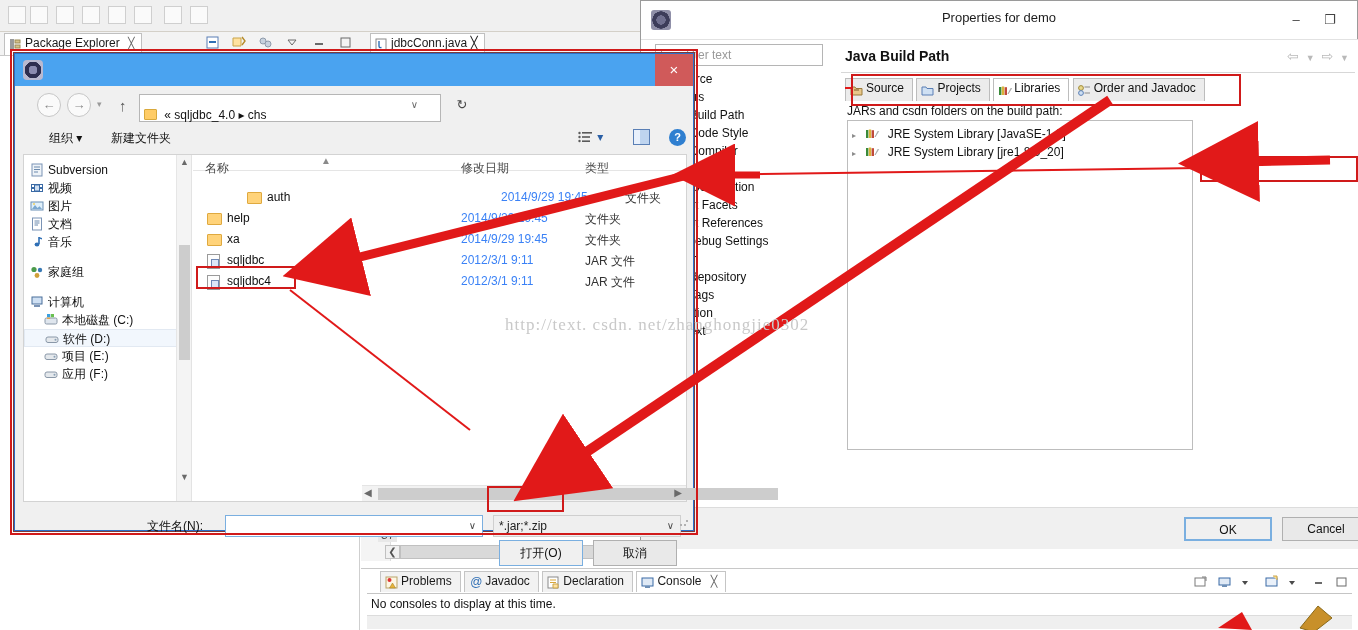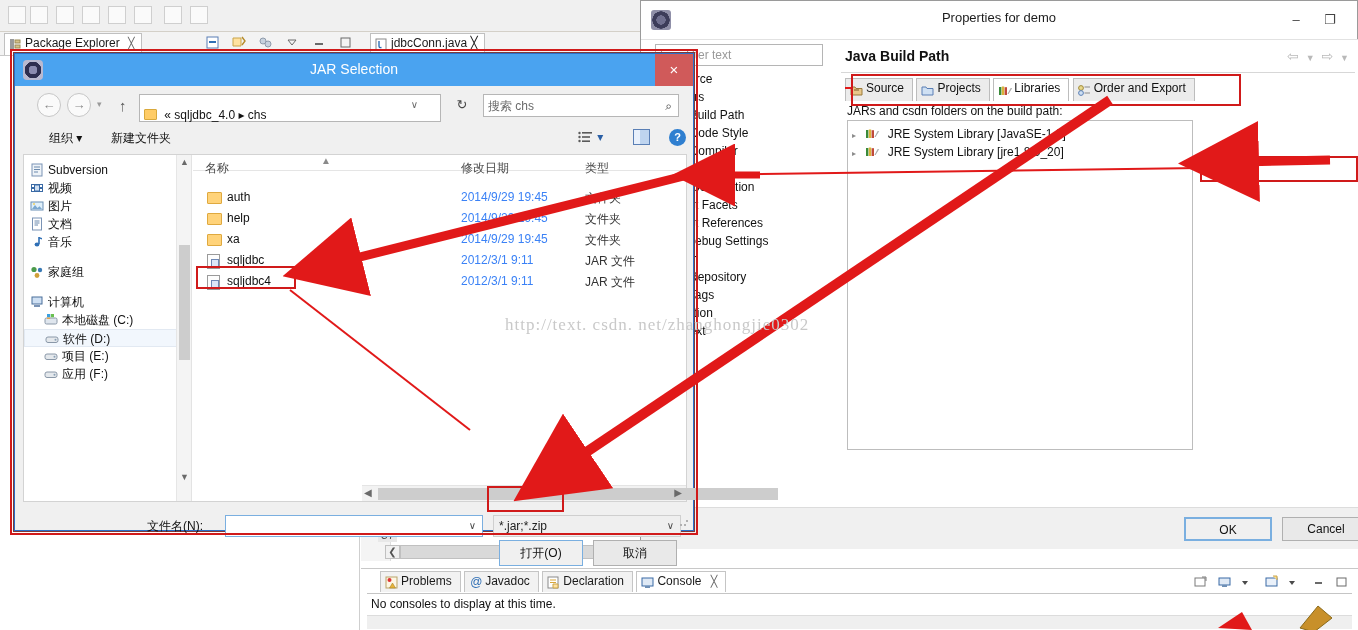--- a/index.html
+++ b/index.html
@@ -553,21 +553,21 @@
               <path d="M10 10 L13 4 L13.6 4.6 Z" fill="#c8c8c8" stroke="#8a8a8a" stroke-width=".5"></path>
             </svg>
             <span>Libraries</span>
           </div>
           <div class="ptab">
             <svg width="14" height="13" viewBox="0 0 14 13" style="position:absolute;left:3px;top:5px;">
               <circle cx="4" cy="4" r="2.4" fill="#e8d88a" stroke="#a08a3a"></circle>
               <circle cx="4" cy="9" r="2.4" fill="#cfe0f3" stroke="#5a7fb5"></circle>
               <path d="M7.5 3 L13 3 M7.5 9 L13 9" stroke="#8a8a8a"></path>
             </svg>
-            <span>Order and Export</span>
+            <span>Order and Javadoc</span>
           </div>
         </div>
 
         <div class="build-label">JARs and csdn folders on the build path:</div>
 
         <div class="jar-list">
           <div class="jar-row" style="margin-top:4px;">
             <span class="tri">▸</span>
             <svg width="15" height="13" viewBox="0 0 15 13" class="small-ico">
               <rect x="1" y="3" width="2.4" height="8" fill="#3a8a3a"></rect>
@@ -595,40 +595,35 @@
     <div class="props-footer">
       <div class="fbtn primary ok">OK</div>
       <div class="fbtn cancel">Cancel</div>
     </div>
   </div>
 
   <div class="jar-dlg">
 
     <div class="jar-titlebar">
       <div class="gear"></div>
-      <div class="caption">JAR Selection</div>
       <div class="jar-close">×</div>
     </div>
 
     <div class="jar-navbar">
       <div class="nav-circle nav-back">←</div>
       <div class="nav-circle nav-fwd">→</div>
       <div class="nav-dropdown">▾</div>
       <div class="nav-up">↑</div>
 
       <div class="crumb-box">
         <span class="crumb-folder"></span>
         <span>« sqljdbc_4.0 ▸ chs</span>
         <span class="crumb-caret">∨</span>
       </div>
       <div class="refresh-btn">↻</div>
-      <div class="search-box">
-        <span>搜索 chs</span>
-        <span class="search-icon">⌕</span>
-      </div>
     </div>
 
     <div class="jar-cmdbar">
       <div class="cmd-item cmd-organize">组织 ▾</div>
       <div class="cmd-item cmd-newfolder">新建文件夹</div>
       <div class="viewmode">
         <svg width="17" height="14" viewBox="0 0 17 14" style="vertical-align:-3px;">
           <circle cx="2.5" cy="3" r="1.2" fill="#5a5a5a"></circle>
             <rect x="5" y="2" width="10" height="1.6" fill="#5a5a5a"></rect>
           <circle cx="2.5" cy="7" r="1.2" fill="#5a5a5a"></circle>
@@ -743,21 +738,21 @@
       </div>
 
       <div class="jar-filelist">
         <div class="col-head">
           <div class="c c-name">名称</div>
           <div class="sort-caret" style="position:absolute;left:128px;top:0;">▲</div>
           <div class="c c-date">修改日期</div>
           <div class="c c-type">类型</div>
         </div>
 
-        <div class="frow" style="top:32px;">
+        <div class="frow" style="top:32px;margin-left:40px;">
           <span class="fname"><span class="f-folder-ico"></span><span>auth</span></span>
           <span class="fdate">2014/9/29 19:45</span>
           <span class="ftype">文件夹</span>
         </div>
         <div class="frow" style="top:53px;">
           <span class="fname"><span class="f-folder-ico"></span><span>help</span></span>
           <span class="fdate">2014/9/29 19:45</span>
           <span class="ftype">文件夹</span>
         </div>
         <div class="frow" style="top:74px;">

